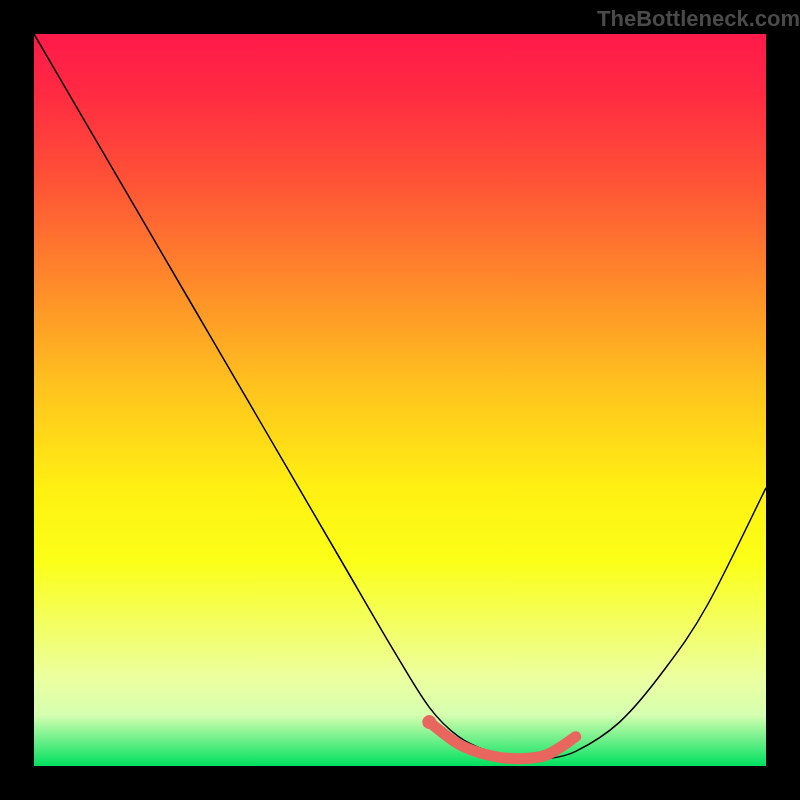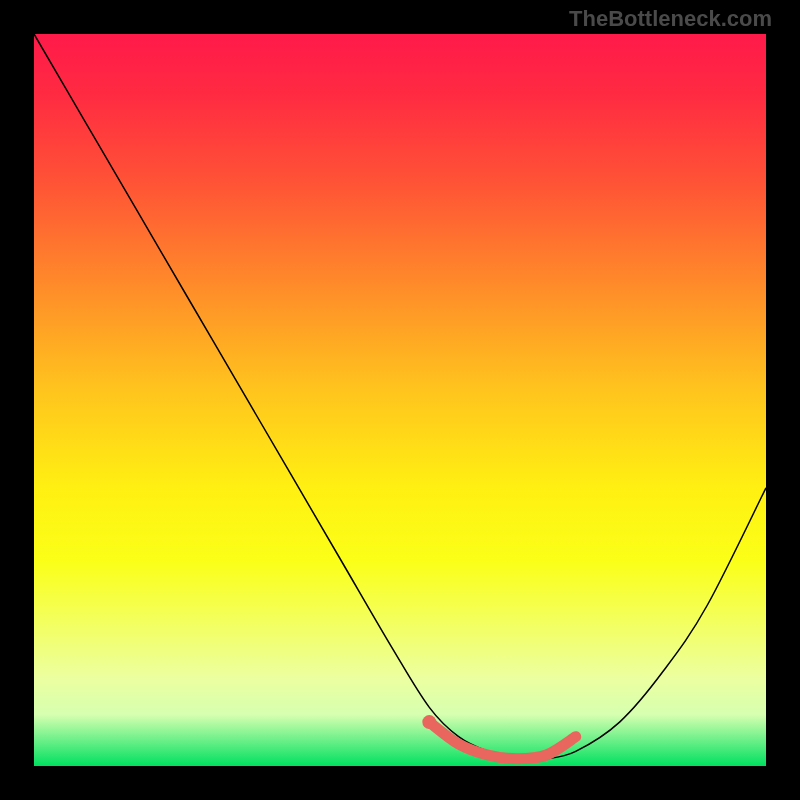--- a/index.html
+++ b/index.html
@@ -7,21 +7,21 @@
     width: 800px;
     height: 800px;
     background: #000;
     position: relative;
     font-family: Arial, sans-serif;
     overflow: hidden;
   }
   .watermark {
     position: absolute;
     top: 6px;
-    right: 28px;
+    right: 0;
     color: #4a4a4a;
     font-size: 22px;
     font-weight: bold;
     z-index: 10;
   }
   .plot-area {
     position: absolute;
     left: 34px;
     top: 34px;
     width: 732px;

